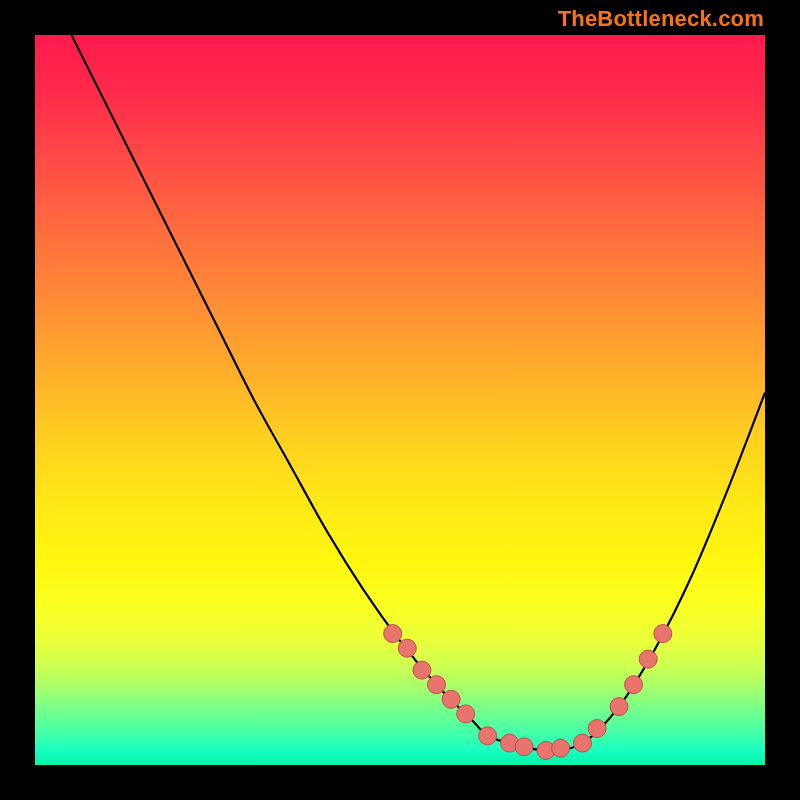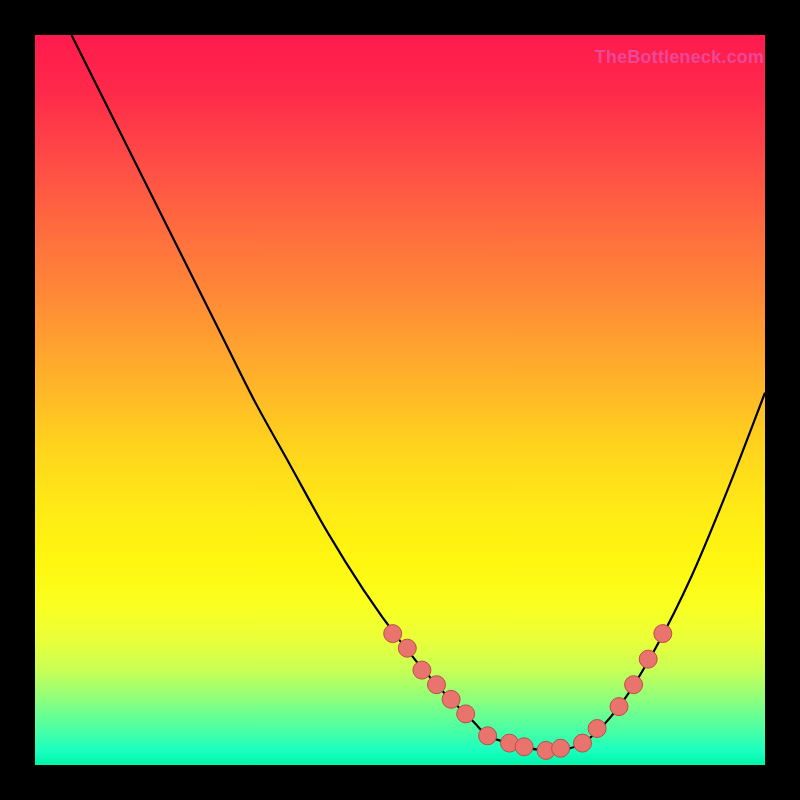--- a/index.html
+++ b/index.html
@@ -42,25 +42,24 @@
       #3dffab 96%,
       #1affc0 98%,
       #00f5a8 100%
     );
   }
   .watermark {
     position: absolute;
     right: 36px;
     top: 6px;
     font-family: Arial, Helvetica, sans-serif;
-    font-size: 18px;
+    font-size: 22px;
     font-weight: 600;
-    color: #ec4899;
+    color: #f97316;
     letter-spacing: 0.2px;
-    margin-top: 41px;
   }
   svg {
     position: absolute;
     left: 0;
     top: 0;
   }
 </style>
 </head>
 <body>
 <div class="frame">

